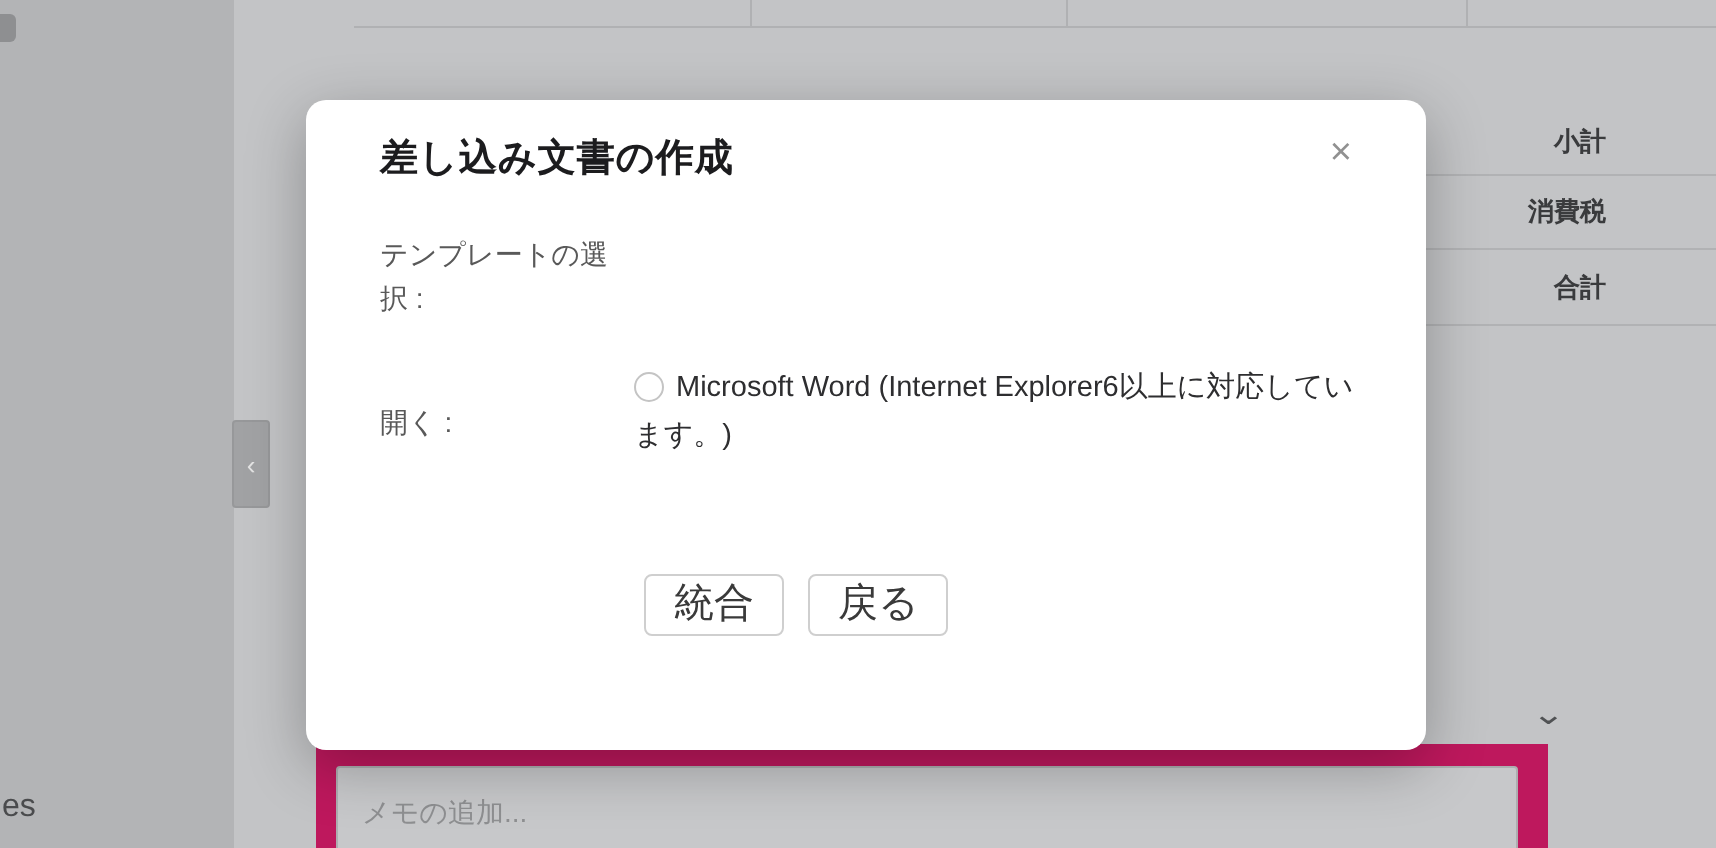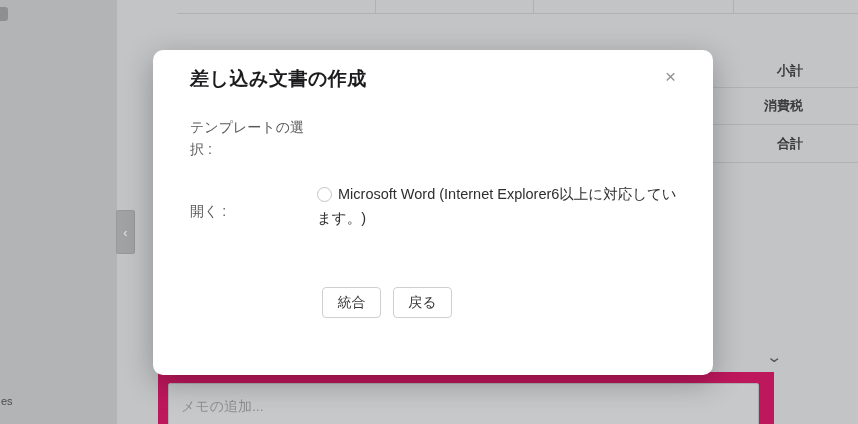--- a/index.html
+++ b/index.html
@@ -15,21 +15,21 @@
   .sidebar {
     position: absolute; left: 0; top: 0; width: 117px; height: 424px;
     background: #b3b4b6;
   }
   .scroll-thumb {
     position: absolute; left: 0; top: 7px; width: 8px; height: 14px;
     background: #8e8f91; border-radius: 0 3px 3px 0;
   }
   .sidebar-note {
     position: absolute; left: 1px; top: 395px;
-    font-size: 11px; color: #4a4b4d;
+    font-size: 16px; color: #4a4b4d;
   }
   .collapse-handle {
     position: absolute; left: 116px; top: 210px; width: 19px; height: 44px;
     background: #a1a2a4; border: 1px solid #97989a; border-radius: 2px;
     display: flex; align-items: center; justify-content: center;
     color: #e3e3e3; font-size: 13px; line-height: 1; cursor: pointer;
   }
 
   .table-hline {
     position: absolute; left: 177px; top: 13px; width: 681px; height: 1px;
@@ -124,21 +124,21 @@
     width: 5px; height: 5px; border-radius: 50%; background: #fff;
   }
   .radio.unselected { background: #fff; border: 1px solid #c4c4c4; }
 
   .modal-buttons {
     position: absolute; left: 169px; top: 237px; display: flex; gap: 12px;
   }
   .btn {
     min-width: 59px; height: 31px; padding: 0 14px;
     background: #fff; border: 1px solid #cfcfcf; border-radius: 4px;
-    font-size: 14px; color: #3a3a3a; cursor: pointer;
+    font-size: 20px; color: #3a3a3a; cursor: pointer;
     font-family: "Liberation Sans", "DejaVu Sans", sans-serif;
     line-height: 29px; text-align: center;
   }
 </style>
 </head>
 <body>
 
 <div class="sidebar"></div>
 <div class="scroll-thumb"></div>
 <div class="sidebar-note">es</div>

